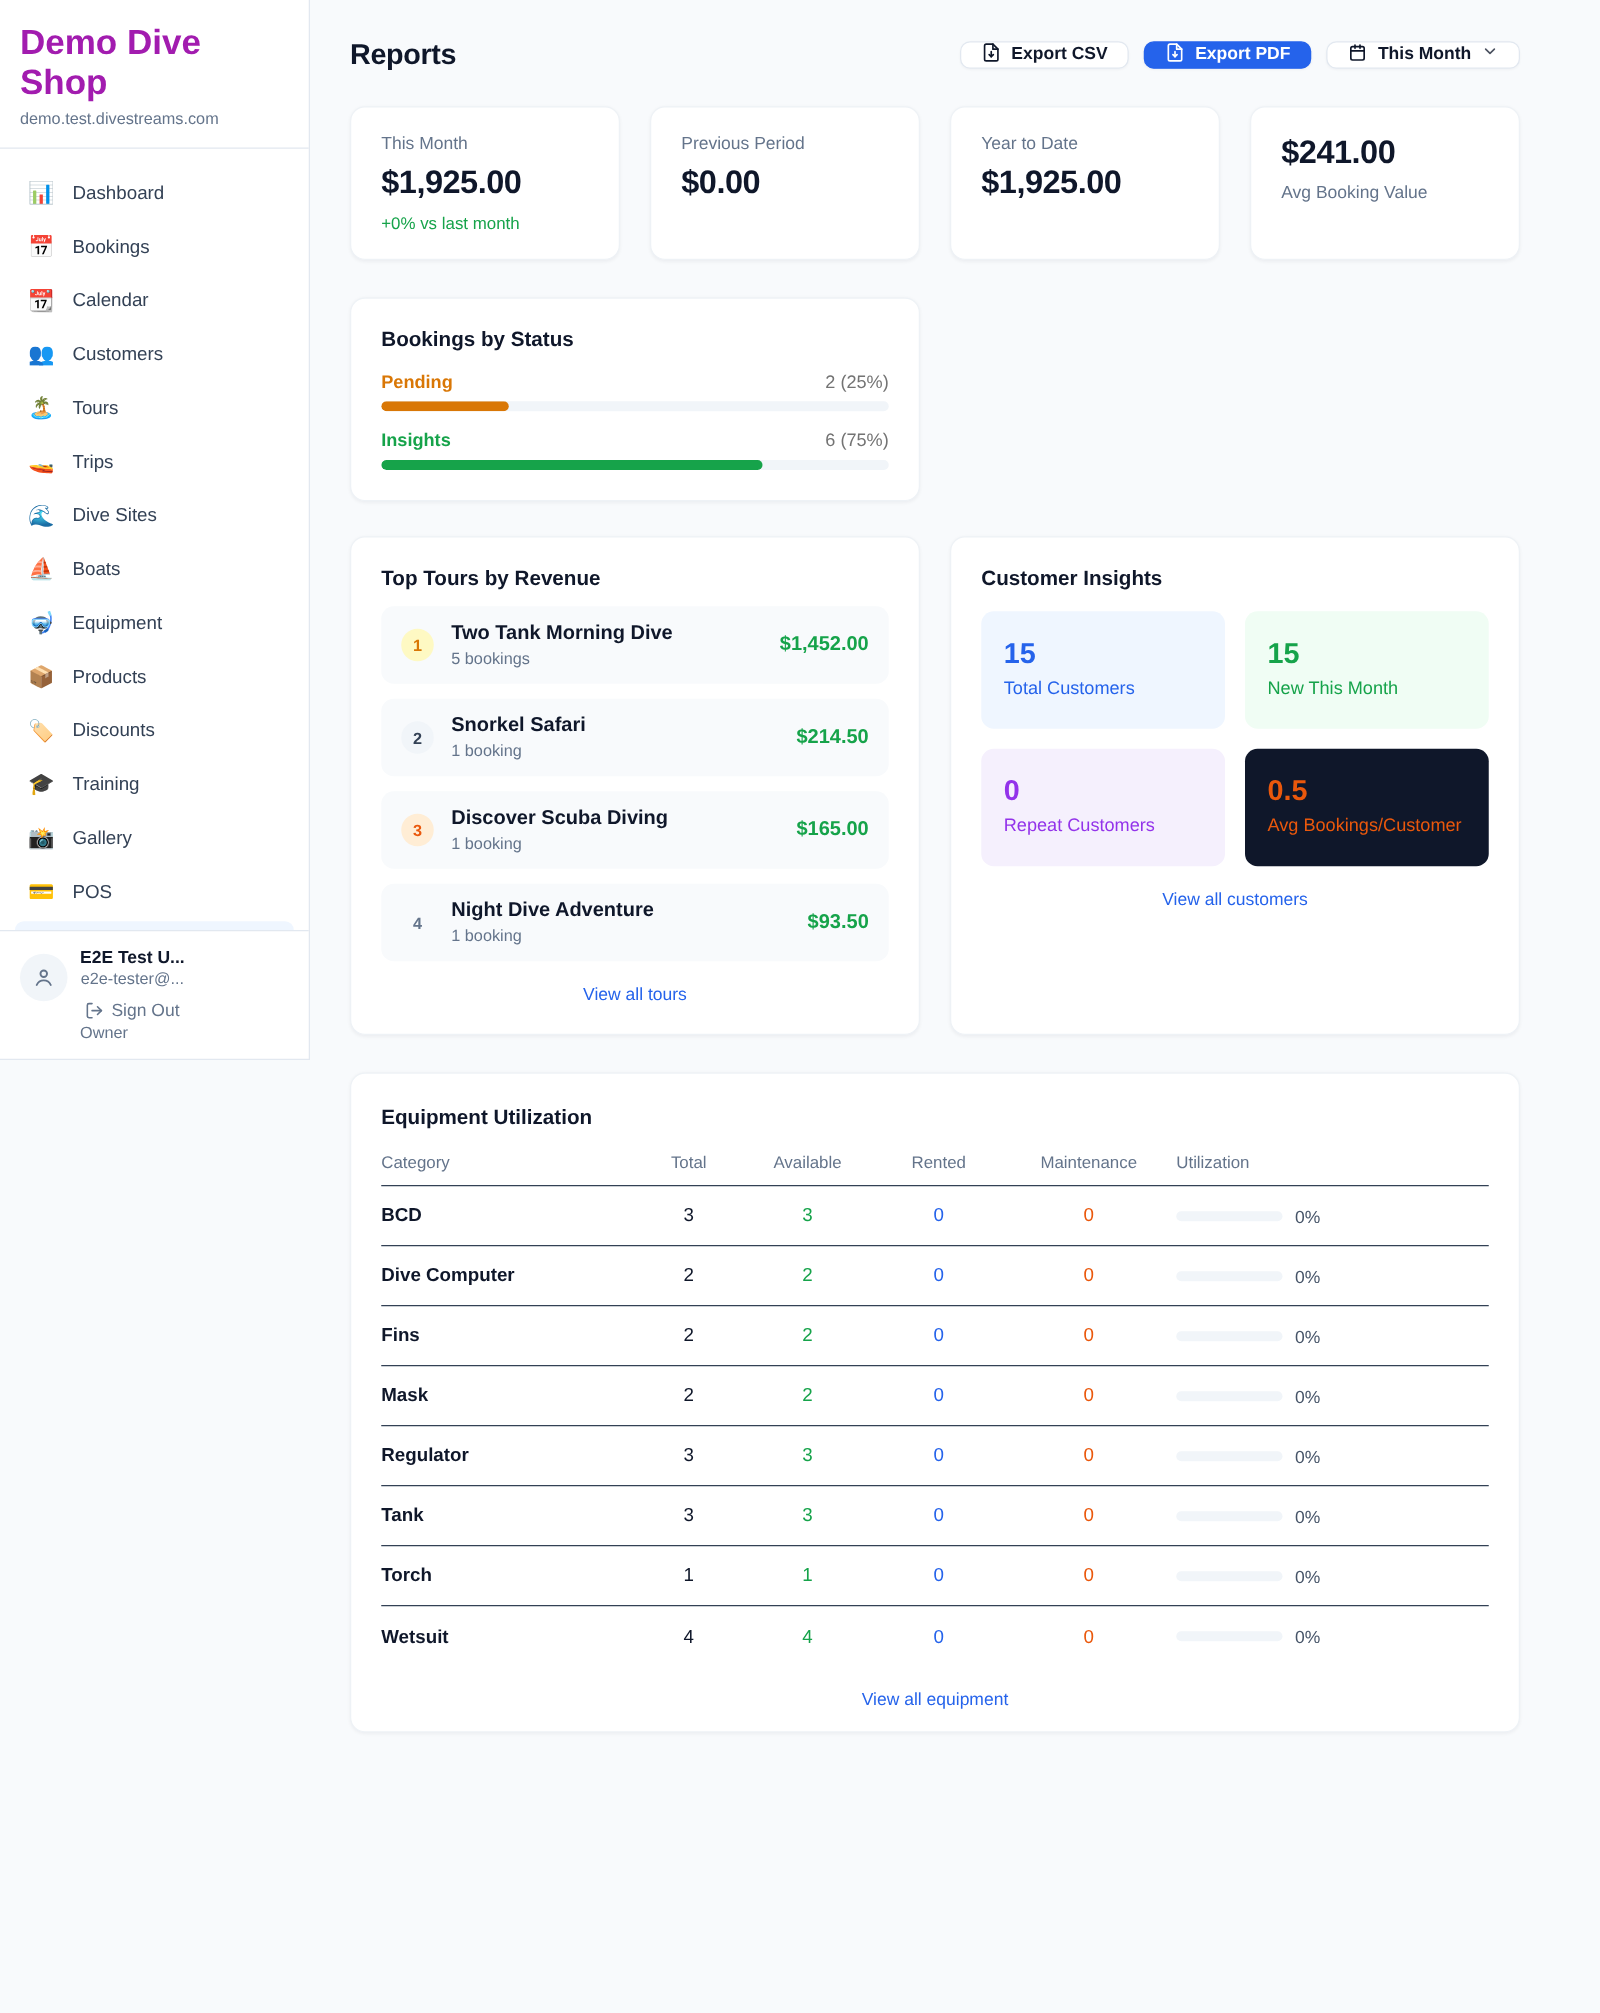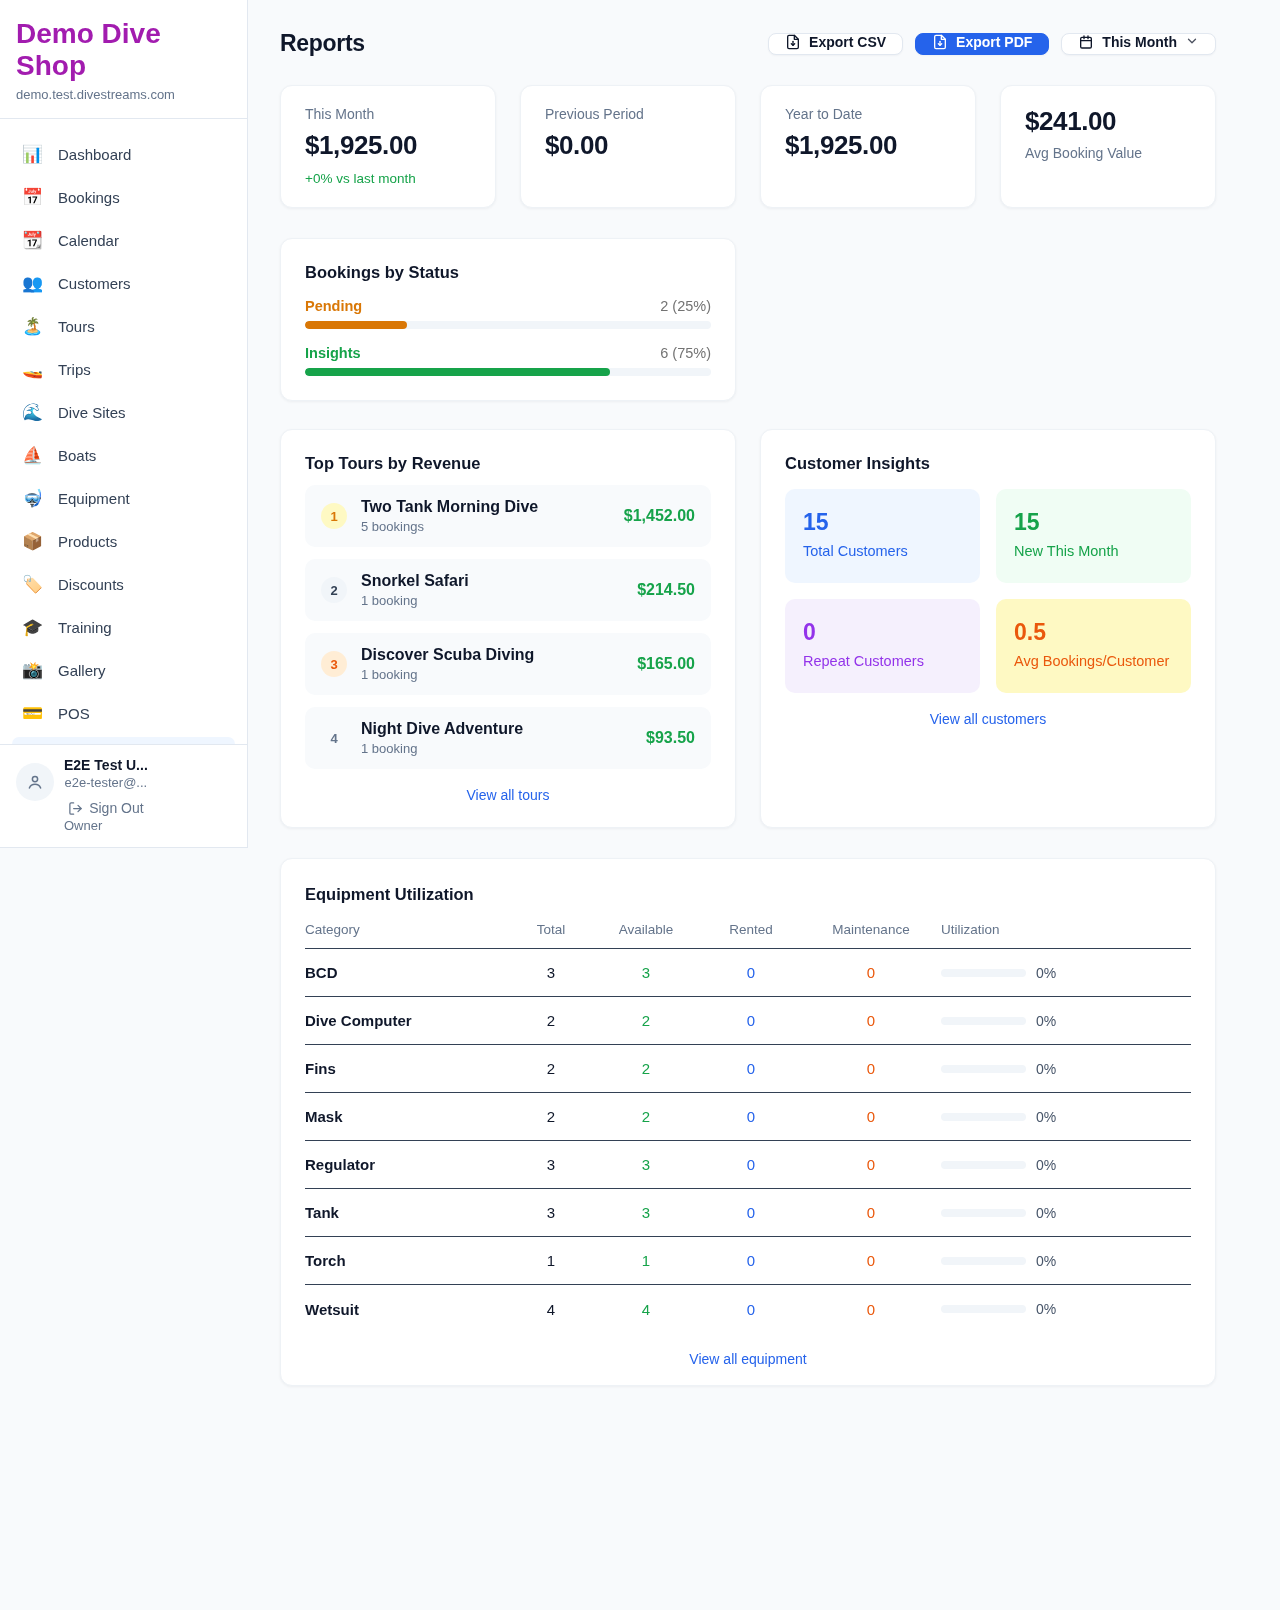--- a/index.html
+++ b/index.html
@@ -350,21 +350,21 @@
           <div class="tile-label">Total Customers</div>
         </div>
         <div class="tile" style="background-color: rgb(240, 253, 244); color: rgb(22, 163, 74);">
           <div class="tile-value">15</div>
           <div class="tile-label">New This Month</div>
         </div>
         <div class="tile" style="background-color: rgb(245, 240, 253); color: rgb(147, 51, 234);">
           <div class="tile-value">0</div>
           <div class="tile-label">Repeat Customers</div>
         </div>
-        <div class="tile" style="background-color: #fef9c3; color: rgb(234, 88, 12);">
+        <div class="tile" style="background-color: #0f172a; color: rgb(234, 88, 12);">
           <div class="tile-value">0.5</div>
           <div class="tile-label">Avg Bookings/Customer</div>
         </div>
       </div>
       <a class="view-link">View all customers</a>
     </div>
   </section>
 
   <section class="card equip-card">
     <div class="card-title">Equipment Utilization</div>

